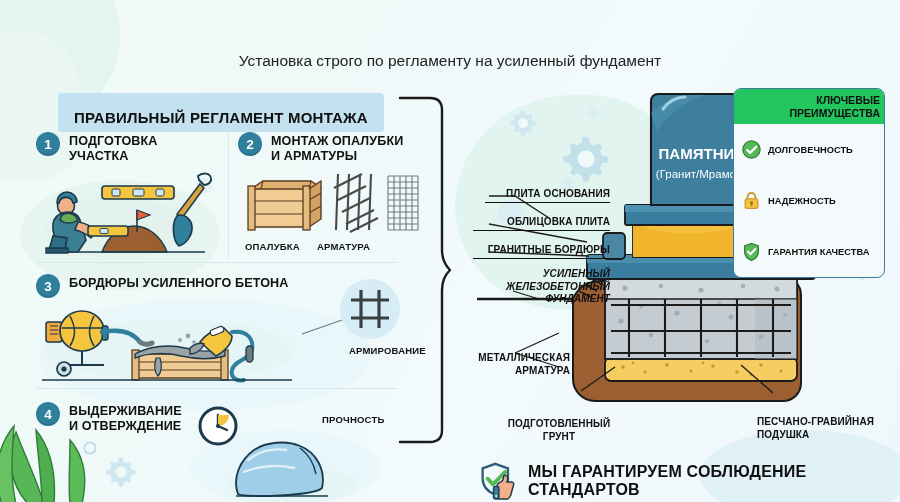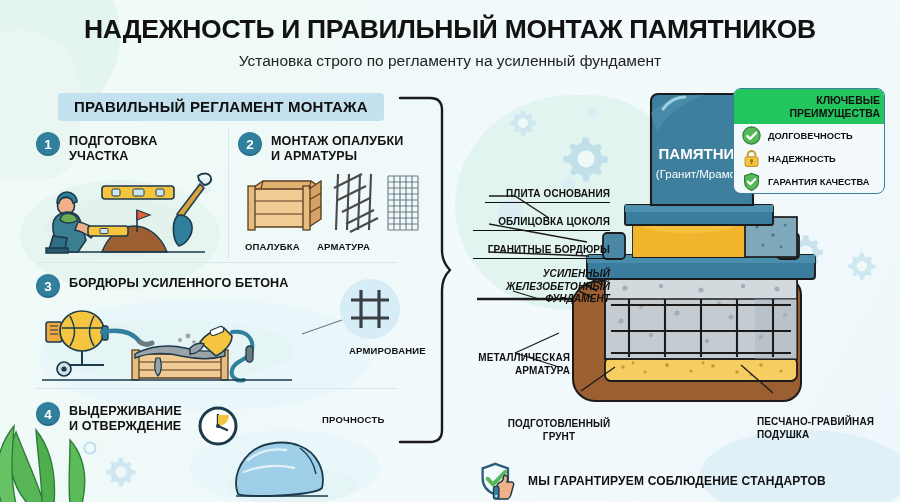--- a/index.html
+++ b/index.html
@@ -35,21 +35,21 @@
   }
   .subtitle {
     position:absolute; left:0; right:0; top:52px;
     text-align:center; font-size:15.5px; color:#222;
   }
 
   
   .regl-banner {
     position:absolute; left:58px; top:93px;
     background:#c3e1ee; border-radius:4px;
-    padding:5px 16px 6px 16px;
+    padding:16px 16px 6px 16px;
     font-size:15px; font-weight:bold; color:#101010;
     letter-spacing:.2px;
   }
   .brace { position:absolute; left:396px; top:96px; }
 
   .step { position:absolute; }
   .step-head { display:flex; align-items:flex-start; gap:9px; }
   .step-num {
     width:24px; height:24px; border-radius:50%;
     background:#2f7f9d; color:#fff; font-size:13.5px; font-weight:bold;
@@ -74,29 +74,29 @@
   
   .adv {
     position:absolute; left:733px; top:88px; width:152px;
     background:#f4fafc; border:1.6px solid #3a7d9e; border-radius:8px;
     overflow:hidden;
   }
   .adv-head {
     background:#22c55e; text-align:right; padding:5px 4px 5px;
     font-size:10.5px; font-weight:bold; color:#101010; line-height:1.2;
   }
-  .adv-row { display:flex; align-items:center; gap:7px; padding:2px 8px; }
+  .adv-row { display:flex; align-items:center; gap:7px; padding:16px 8px; }
   .adv-row span.t { font-size:9.3px; font-weight:bold; color:#101010; }
 
   
   .guar {
     position:absolute; left:478px; top:462px; display:flex;
     align-items:center; gap:10px;
   }
-  .guar-text { font-size:12px; font-weight:bold; color:#101010; letter-spacing:.2px; }
+  .guar-text { font-size:16px; font-weight:bold; color:#101010; letter-spacing:.2px; }
   svg { display:block; overflow:visible; }
 </style>
 </head>
 <body>
 
 <div id="root">
 
   <div class="bg-blob blob-a"></div>
   <div class="bg-blob blob-b"></div>
   <div class="bg-blob blob-e"></div>
@@ -143,21 +143,20 @@
     <circle cx="10" cy="10" r="7" fill="none" stroke="#bfdfec" stroke-width="2.5"></circle>
   </svg>
 
   <svg style="position:absolute;left:-6px;top:408px;" width="110" height="96" viewBox="0 0 110 96">
     <path d="M34 96C18 78 10 50 22 24c10 26 20 46 28 72z" fill="#59b657" stroke="#2f7d39" stroke-width="1.4"></path>
     <path d="M8 96C-2 70 2 40 20 18 18 46 16 70 22 96z" fill="#66c263" stroke="#2f7d39" stroke-width="1.4"></path>
     <path d="M60 96C62 70 58 42 42 22c2 28 6 52 6 74z" fill="#4fae4d" stroke="#2f7d39" stroke-width="1.4"></path>
     <path d="M88 96c6-26 2-48-12-64 0 24-2 44 0 64z" fill="#5cbb59" stroke="#2f7d39" stroke-width="1.4"></path>
   </svg>
 
-  <div class="title">НАДЕЖНОСТЬ И ПРАВИЛЬНЫЙ МОНТАЖ ПАМЯТНИКОВ</div>
   <div class="subtitle">Установка строго по регламенту на усиленный фундамент</div>
 
   <div class="regl-banner">ПРАВИЛЬНЫЙ РЕГЛАМЕНТ МОНТАЖА</div>
 
   <svg class="brace" width="56" height="356" viewBox="0 0 56 356">
     <path d="M4 2h30c8 0 12 4 12 12v140c0 10 4 16 8 20-4 4-8 10-8 20v140c0 8-4 12-12 12H4" fill="none" stroke="#1b1b1b" stroke-width="2.4" stroke-linecap="round" stroke-linejoin="round"></path>
   </svg>
 
   <div class="divider" style="left:36px; top:262px; width:362px;"></div>
   <div class="divider" style="left:36px; top:388px; width:362px;"></div>
@@ -388,21 +387,21 @@
       <path d="M34 129l98 18"></path>
       <path d="M34 157l100 4"></path>
       <path d="M58 196l26 8"></path>
       <path d="M60 258l44-20M60 258l44 14"></path>
       <path d="M126 296l34-24"></path>
       <path d="M318 298l-32-28"></path>
     </g>
   </svg>
 
   <div class="lbl u" style="left:485px; top:188px; width:125px;">ПЛИТА ОСНОВАНИЯ</div>
-  <div class="lbl u" style="left:473px; top:216px; width:137px;">ОБЛИЦОВКА ЦОКОЛЯ</div>
+  <div class="lbl u" style="left:473px; top:216px; width:137px;">ОБЛИЦОВКА ПЛИТА</div>
   <div class="lbl u" style="left:473px; top:244px; width:137px;">ГРАНИТНЫЕ БОРДЮРЫ</div>
   <div class="lbl" style="left:470px; top:268px; width:140px;font-style:italic;">УСИЛЕННЫЙ<br>ЖЕЛЕЗОБЕТОННЫЙ<br>ФУНДАМЕНТ</div>
   <div class="lbl" style="left:460px; top:352px; width:110px;">МЕТАЛЛИЧЕСКАЯ<br>АРМАТУРА</div>
   <div class="lbl" style="left:757px; top:416px; width:140px; text-align:left;">ПЕСЧАНО-ГРАВИЙНАЯ<br>ПОДУШКА</div>
   <div class="lbl" style="left:500px; top:418px; width:118px; text-align:center;">ПОДГОТОВЛЕННЫЙ<br>ГРУНТ</div>
 
   <div class="adv">
     <div class="adv-head">КЛЮЧЕВЫЕ<br>ПРЕИМУЩЕСТВА</div>
     <div class="adv-row">
       <svg width="19" height="19" viewBox="0 0 22 22">

